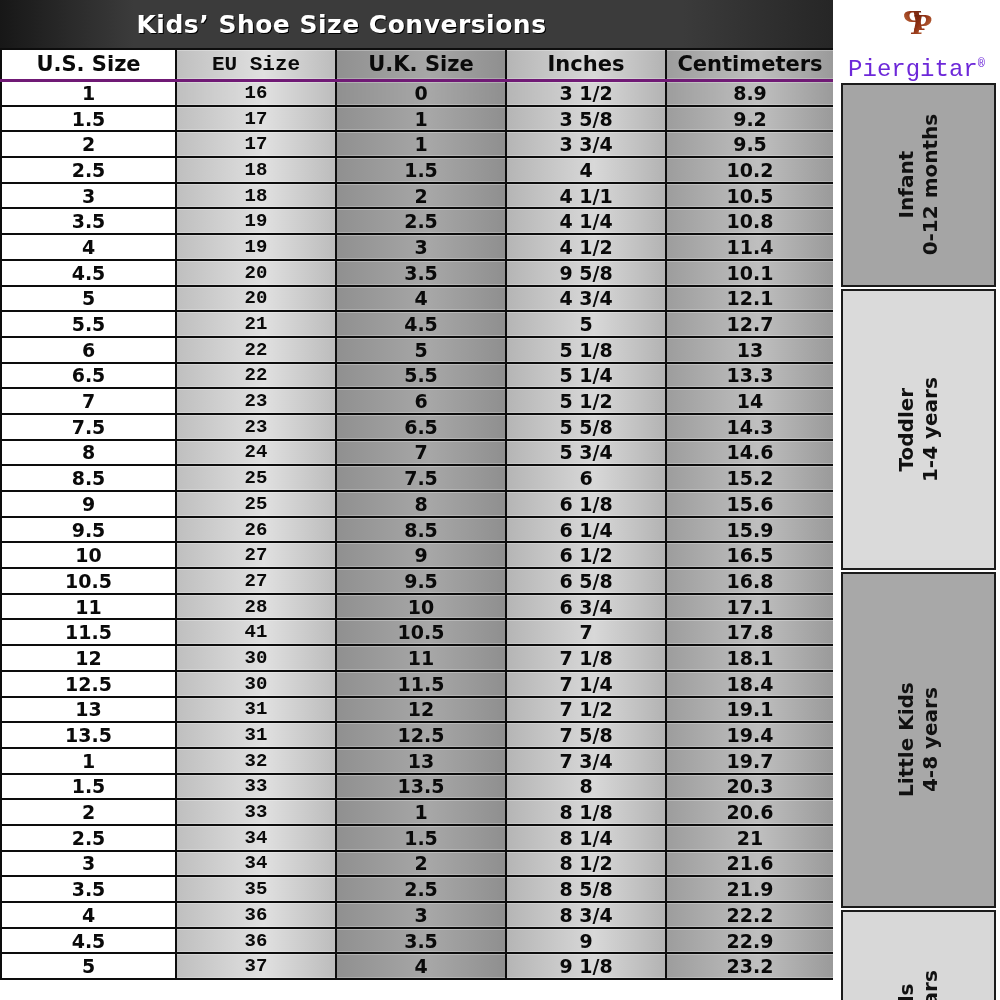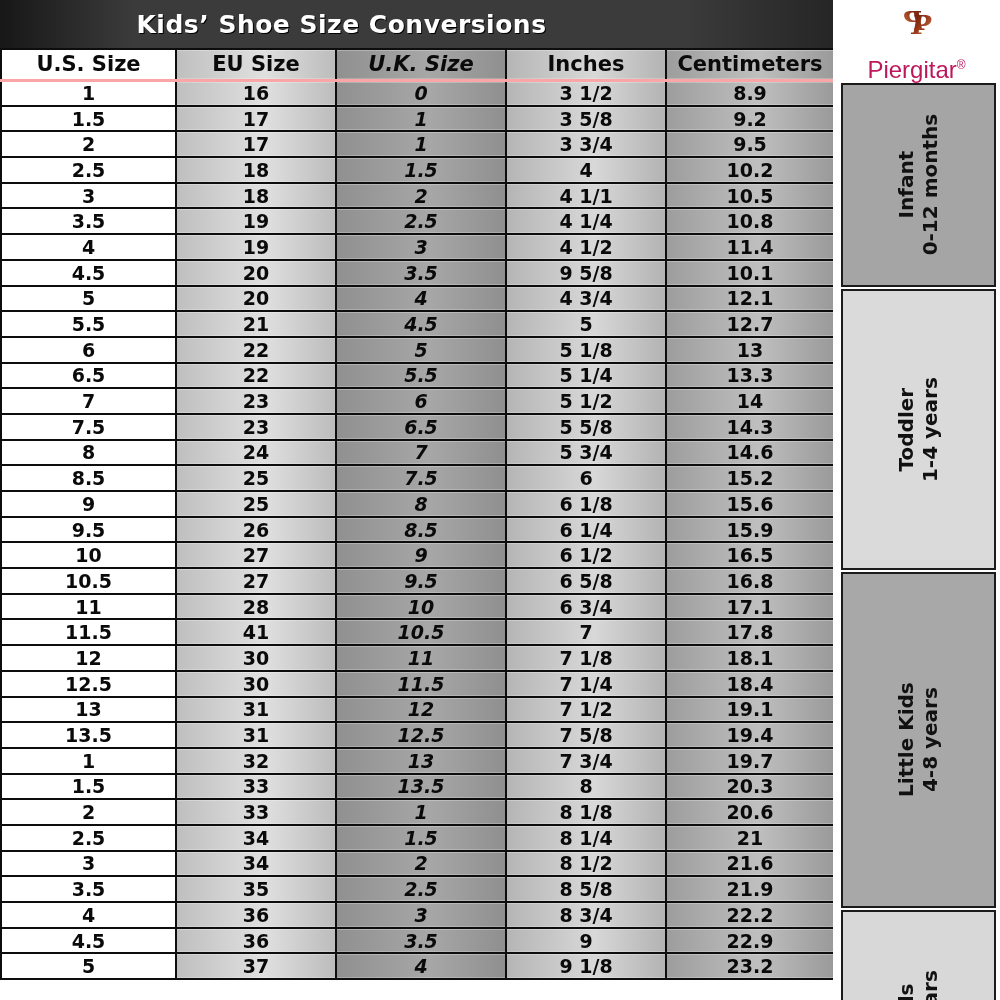--- a/index.html
+++ b/index.html
@@ -29,39 +29,39 @@
     border-collapse:collapse; table-layout:fixed;
     width:833px; background:#000;
   }
   table.sizes th, table.sizes td {
     border:2px solid #0d0d0d;
     text-align:center; vertical-align:middle;
     padding:0; color:#0a0a0a; font-weight:bold;
     box-shadow:inset 0 1px 0 rgba(255,255,255,.28), inset 0 -1px 0 rgba(255,255,255,.22);
     overflow:hidden; white-space:nowrap;
   }
-  table.sizes th { height:31px; font-size:21px; border-bottom:3px solid #fca5a5; }
+  table.sizes th { height:31px; font-size:21px; border-bottom:3px solid #701a75; }
   table.sizes td { height:25.7px; font-size:19px; }
 
   .c0 { background:#ffffff; }
-  .c1 { background:linear-gradient(to right,#bfbfbf,#e0e0e0 55%,#bcbcbc); }
-  .c2 { background:linear-gradient(to right,#909090,#a7a7a7 55%,#8f8f8f);font-style:italic; }
+  .c1 { background:linear-gradient(to right,#bfbfbf,#e0e0e0 55%,#bcbcbc);font-family:Liberation Mono, monospace; }
+  .c2 { background:linear-gradient(to right,#909090,#a7a7a7 55%,#8f8f8f); }
   .c3 { background:linear-gradient(to right,#b5b5b5,#d8d8d8 55%,#b3b3b3); }
   .c4 { background:linear-gradient(to right,#9d9d9d,#bfbfbf 55%,#9a9a9a); }
 
   
   .sidebar { width:167px; flex:0 0 167px; background:#ffffff; }
 
   .brand {
     height:82px; display:flex; flex-direction:column;
     align-items:center; justify-content:flex-start; padding-top:4px;
   }
   .brand-name {
-    font-family:Liberation Sans, sans-serif;
-    font-size:24px; color:#be185d; line-height:1; margin-top:19px;
+    font-family:Liberation Mono, monospace;
+    font-size:24px; color:#6d28d9; line-height:1; margin-top:19px;
   }
   .brand-name sup { font-size:12px; }
 
   .agebox {
     margin:1px 4px 2px 8px; border:2px solid #1b1b1b;
     display:flex; align-items:center; justify-content:center;
   }
   .agebox .rot {
     transform:rotate(-90deg);
     white-space:nowrap; text-align:center;

